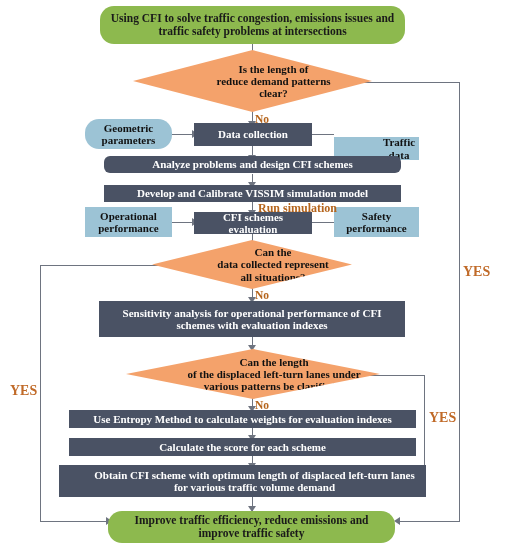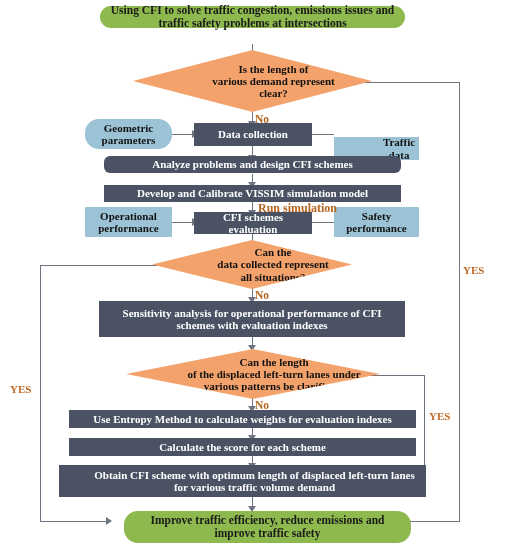--- a/index.html
+++ b/index.html
@@ -70,21 +70,21 @@
   
   .elbl{
     position:absolute;
     font-weight:bold;
     color:#B5651D;
     font-size:11.5px;
     z-index:4;
     white-space:nowrap;
     background:transparent;
   }
-  .elbl.yes{font-size:11px;color:#C06A28;}
+  .elbl.yes{font-size:14px;color:#C06A28;}
   .elbl.run{font-size:12px;color:#B5651D;text-align:center;}
 </style>
 </head>
 <body>
 
 <div id="stage">
 
   <div class="ln lnv" style="left:252px;top:44px;height:12px;"></div>
   <div class="arw arw-d" style="left:248px;top:54px;"></div>
 
@@ -141,28 +141,28 @@
 
   <div class="ln lnv" style="left:252px;top:427px;height:11px;"></div>
   <div class="arw arw-d" style="left:248px;top:435px;"></div>
 
   <div class="ln lnv" style="left:252px;top:455px;height:11px;"></div>
   <div class="arw arw-d" style="left:248px;top:463px;"></div>
 
   <div class="ln lnv" style="left:252px;top:497px;height:14px;"></div>
   <div class="arw arw-d" style="left:248px;top:506px;"></div>
 
-  <div class="node term" style="left:100px;top:6px;width:305px;height:22px;justify-content:center;">
+  <div class="node term" style="left:100px;top:6px;width:305px;height:38px;justify-content:center;">
     <span>Using CFI to solve traffic congestion, emissions issues and traffic safety problems at intersections</span>
   </div>
 
   <div class="node dec" style="left:133px;top:50px;width:239px;height:62px;">
     <div>
       <span>Is the length of</span>
-      <span>various demand represent</span>
+      <span>reduce demand patterns</span>
       <span>clear?</span>
     </div>
   </div>
 
   <div class="node data" style="left:85px;top:119px;width:87px;height:30px;border-radius:14px;">
     <span>Geometric parameters</span>
   </div>
 
   <div class="node proc" style="left:194px;top:123px;width:118px;height:23px;">
     <span>Data collection</span>
@@ -217,21 +217,21 @@
   </div>
 
   <div class="node proc" style="left:69px;top:438px;width:347px;height:18px;">
     <span>Calculate the score for each scheme</span>
   </div>
 
   <div class="node proc" style="left:59px;top:465px;width:367px;height:32px;padding-left:28px;">
     <span>Obtain CFI scheme with optimum length  of displaced left-turn lanes for various traffic  volume demand</span>
   </div>
 
-  <div class="node term" style="left:108px;top:511px;width:287px;height:32px;margin-left:16px;">
+  <div class="node term" style="left:108px;top:511px;width:287px;height:32px;">
     <span>Improve traffic efficiency, reduce emissions and improve traffic safety</span>
   </div>
 
   <div class="elbl" style="left:255px;top:113px;">No</div>
   <div class="elbl run" style="left:258px;top:201px;">Run simulation</div>
   <div class="elbl" style="left:255px;top:289px;">No</div>
   <div class="elbl" style="left:255px;top:399px;">No</div>
 
   <div class="elbl yes" style="left:463px;top:264px;">YES</div>
   <div class="elbl yes" style="left:10px;top:383px;">YES</div>

